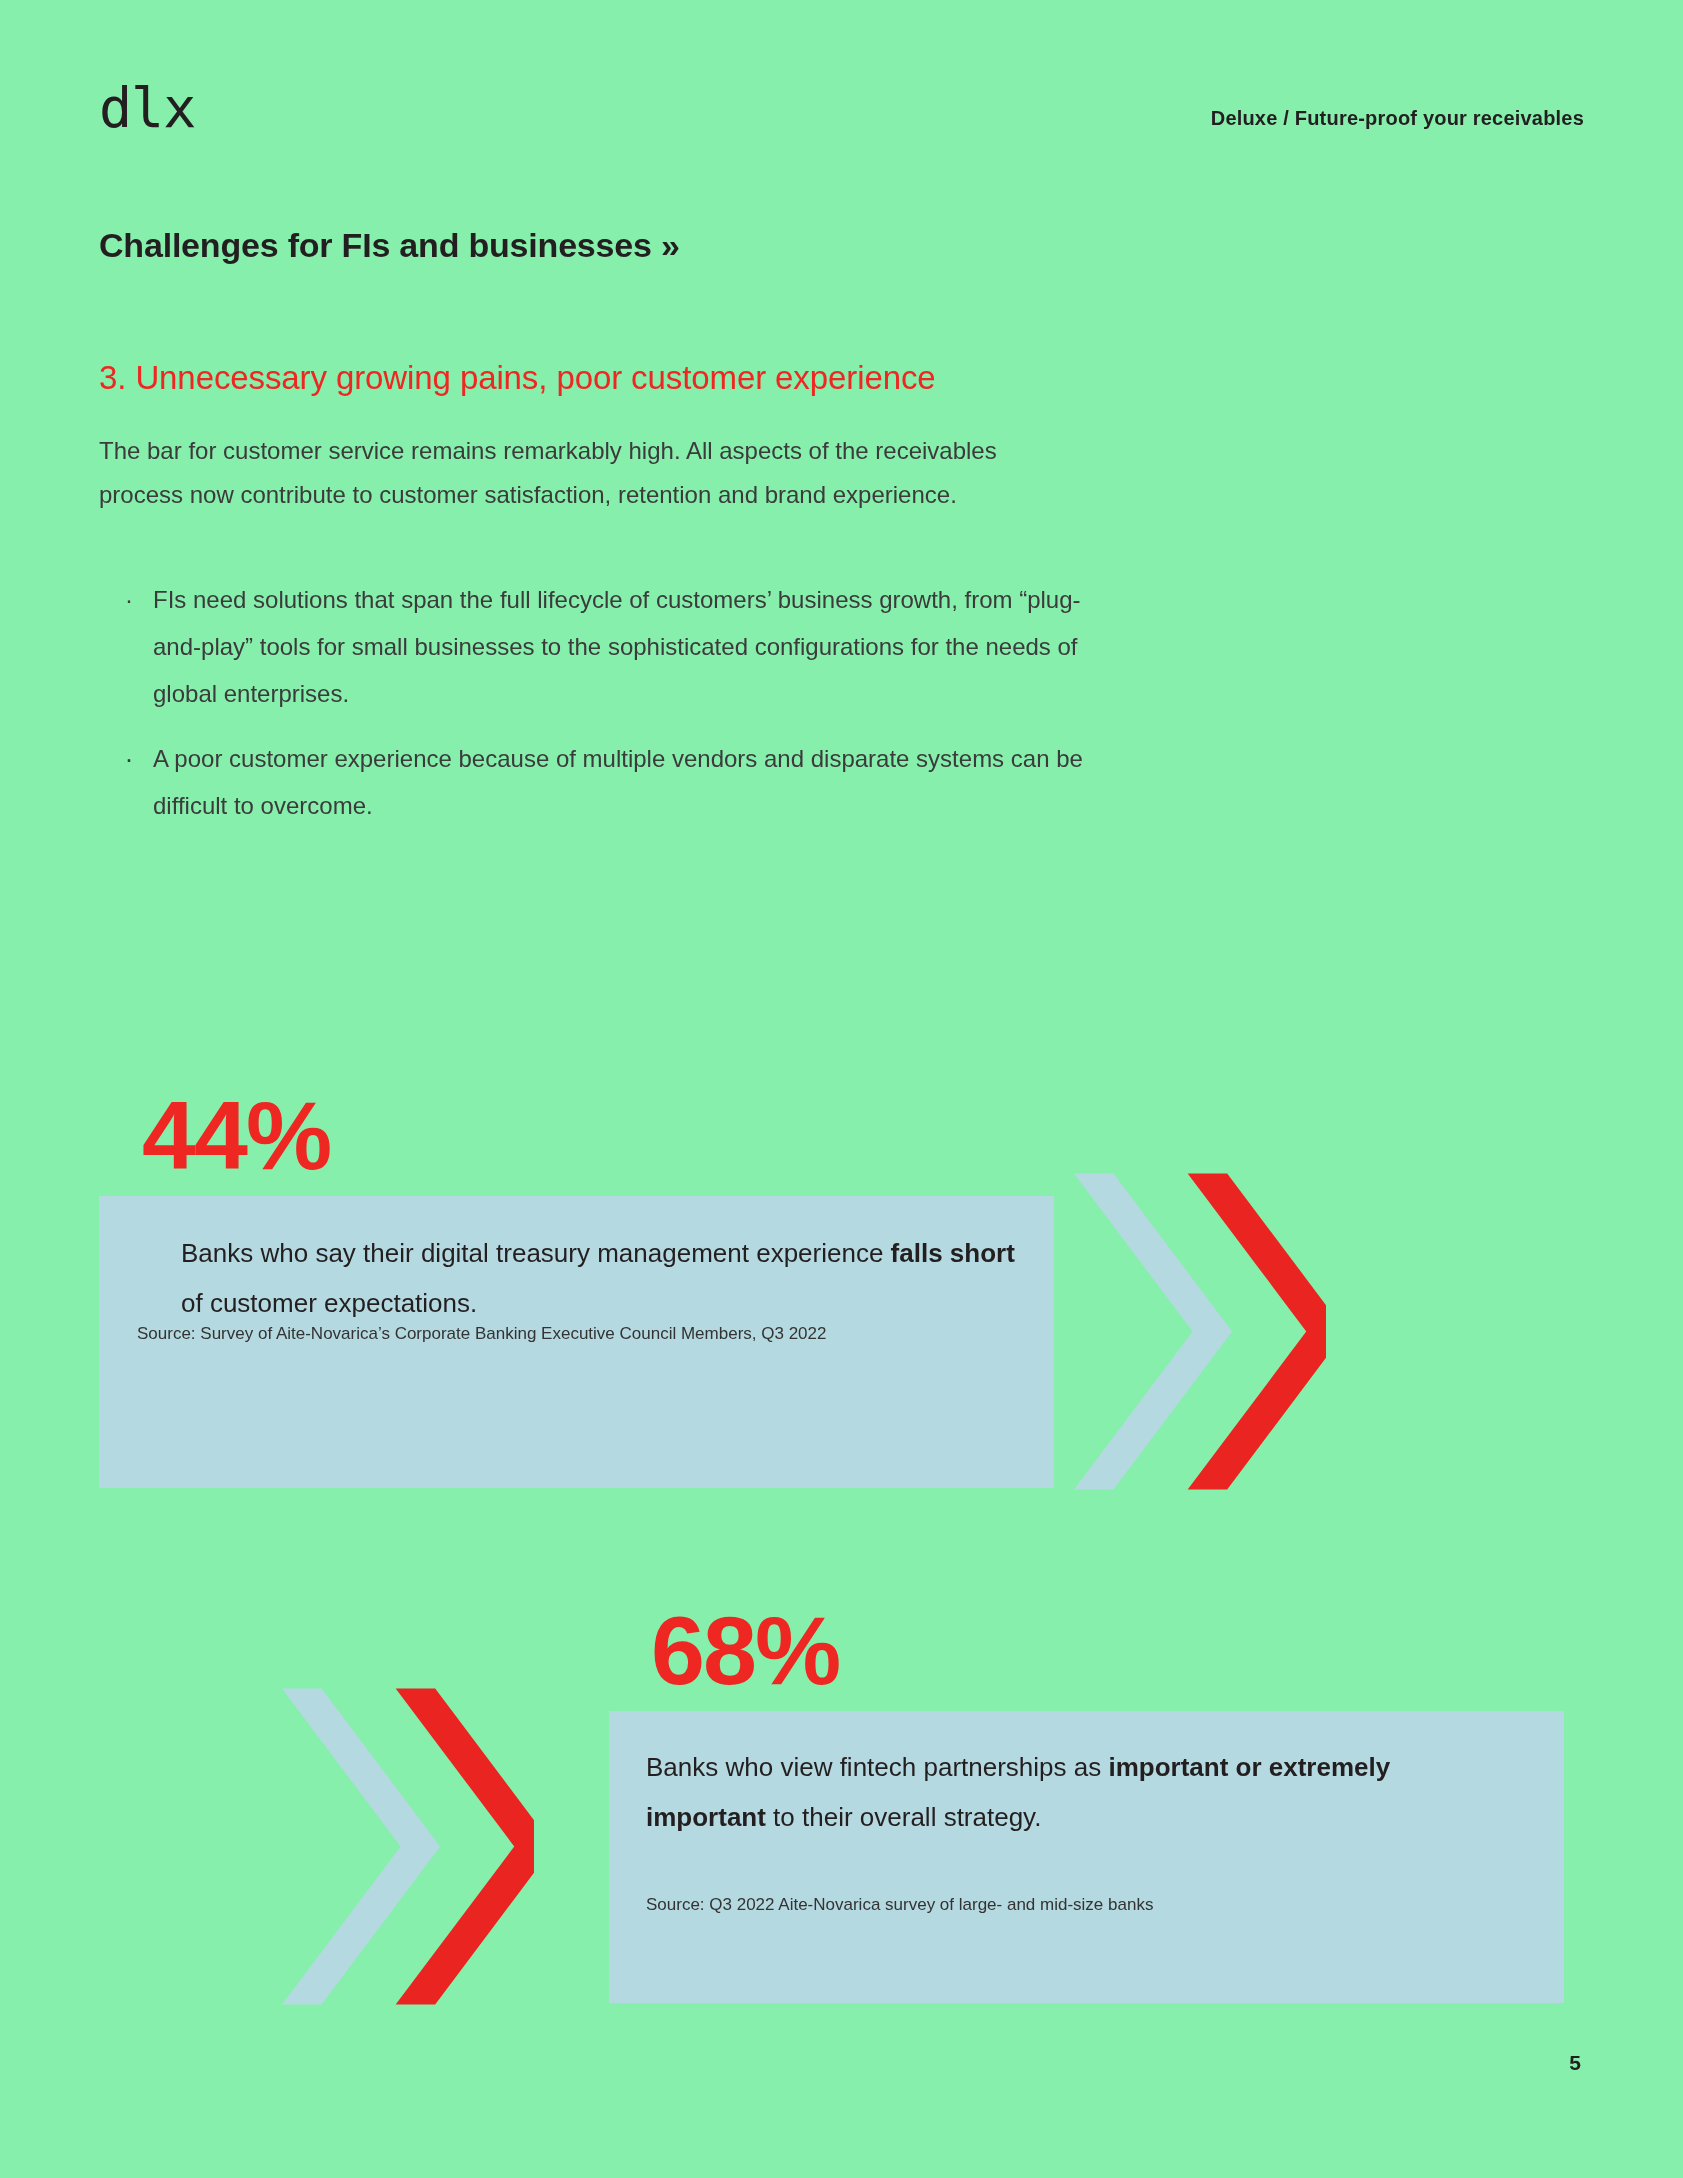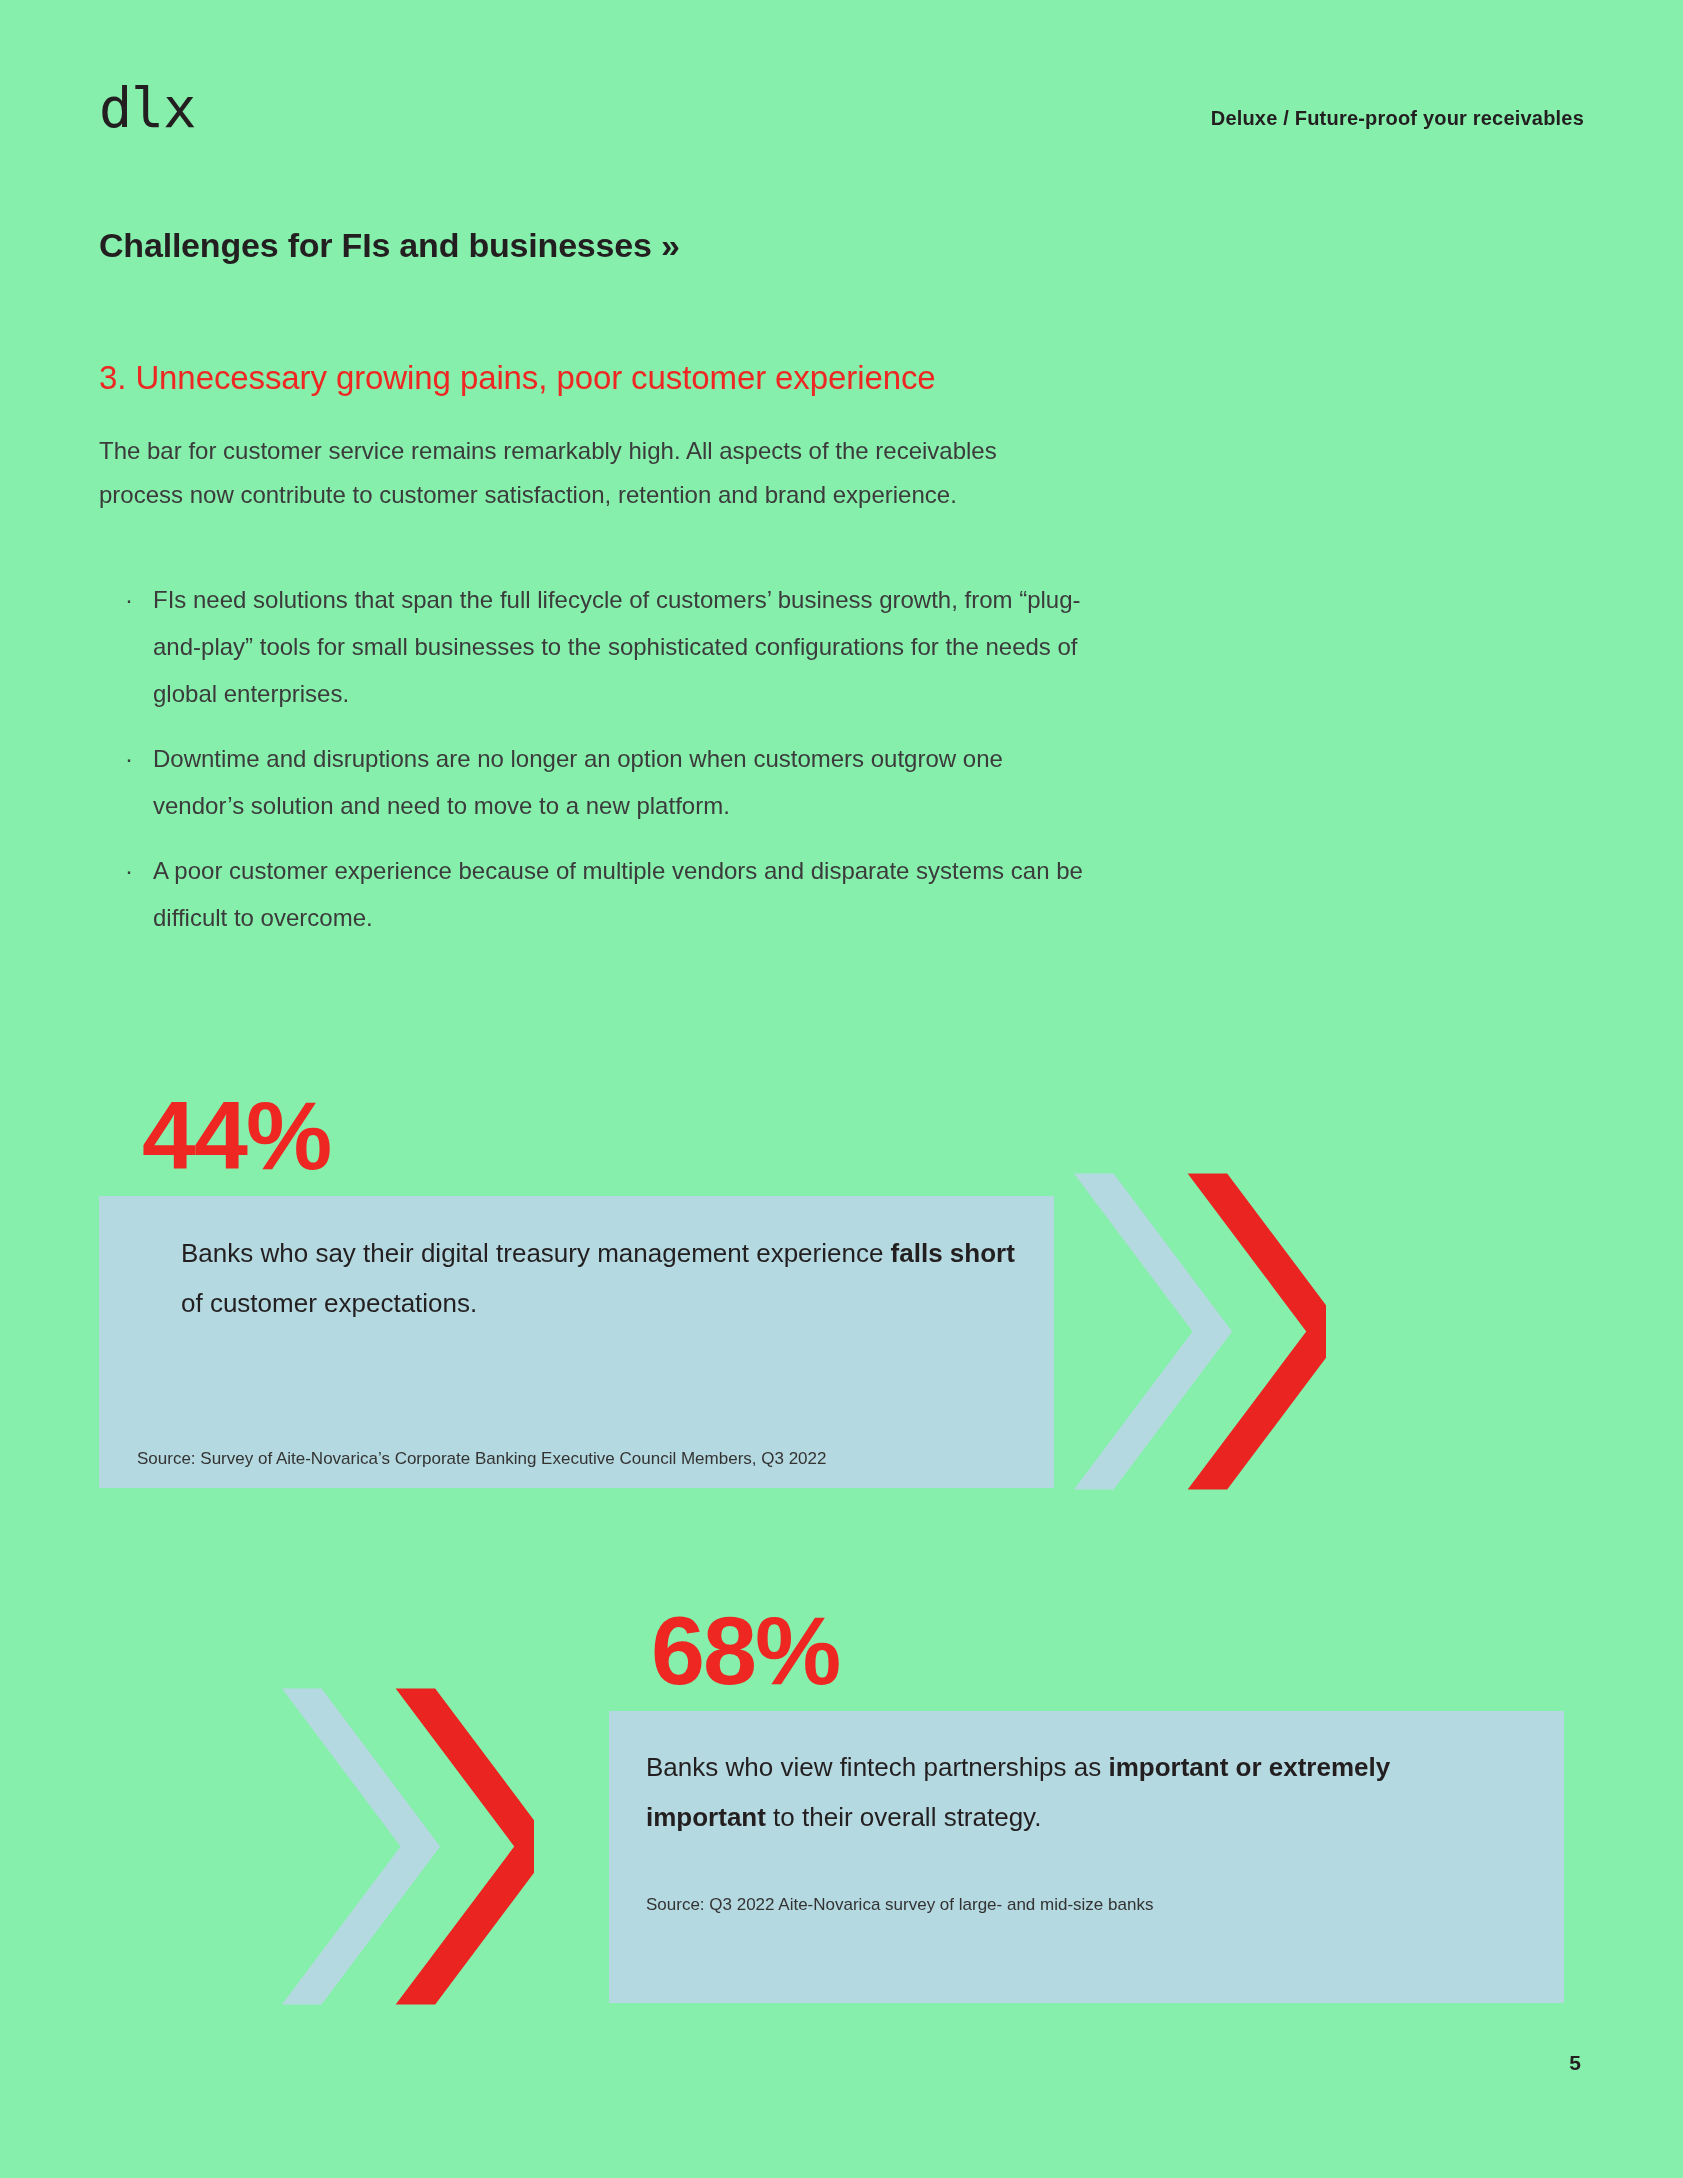--- a/index.html
+++ b/index.html
@@ -142,21 +142,21 @@
   }
 
   
   .chevrons { position: absolute; z-index: 2; }
 
   
   #block-44 { left: 0; top: 0; width: 1484px; height: 2178px; }
   #box-44 { left: 99px; top: 1196px; width: 955px; height: 292px; }
   #num-44 { left: 142px; top: 1087px; }
   #text-44 { left: 137px; top: 1228px; width: 861px; margin-left: 44px; }
-  #source-44 { left: 137px; top: 1445px; width: 792px; }
+  #source-44 { left: 137px; top: 1320px; width: 792px; }
   #chev-44 { left: 1074px; top: 1173px; width: 252px; height: 317px; }
 
   
   #box-68 { left: 609px; top: 1711px; width: 955px; height: 292px; }
   #num-68 { left: 651px; top: 1602px; }
   #text-68 { left: 646px; top: 1742px; width: 871px; }
   #source-68 { left: 646px; top: 1891px; width: 812px; }
   #chev-68 { left: 282px; top: 1688px; width: 252px; height: 317px; }
 
   
@@ -185,21 +185,20 @@
 
   <div class="intro">The bar for customer service remains remarkably high. All aspects of the receivables process now contribute to customer satisfaction, retention and brand experience.</div>
 
   <div class="bullets">
     <div class="bullet">
       <span class="dot">·</span>
       <span>FIs need solutions that span the full lifecycle of customers’ business growth, from “plug-and-play” tools for small businesses to the sophisticated configurations for the needs of global enterprises.</span>
     </div>
     <div class="bullet">
       <span class="dot">·</span>
-      <span>Downtime and disruptions are no longer an option when customers outgrow one vendor’s solution and need to move to a new platform.</span>
     </div>
     <div class="bullet">
       <span class="dot">·</span>
       <span>A poor customer experience because of multiple vendors and disparate systems can be difficult to overcome.</span>
     </div>
   </div>
 
   <div class="stat-block" id="block-44">
     <div class="stat-box" id="box-44"></div>
 

